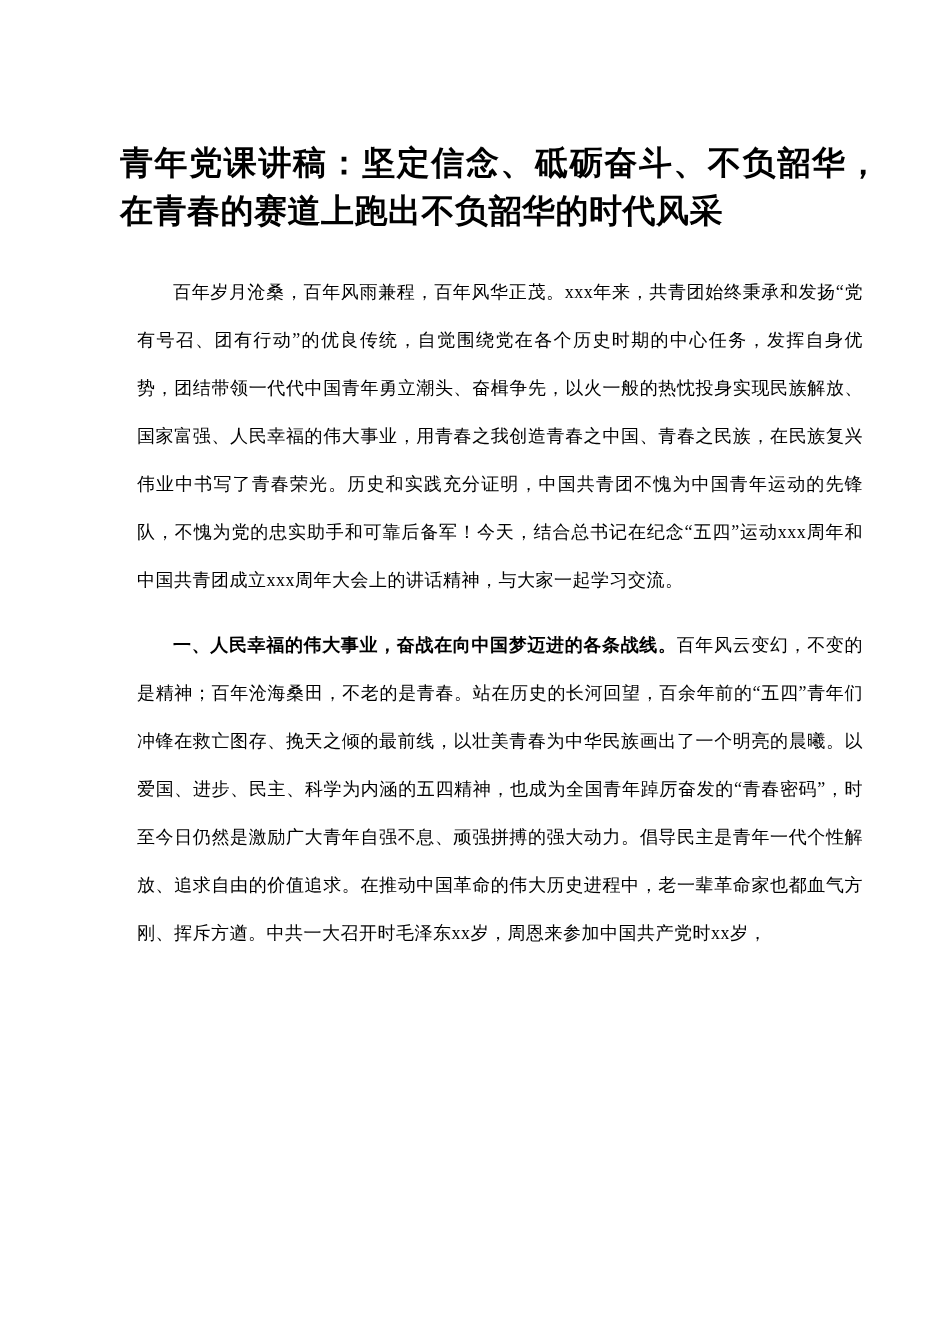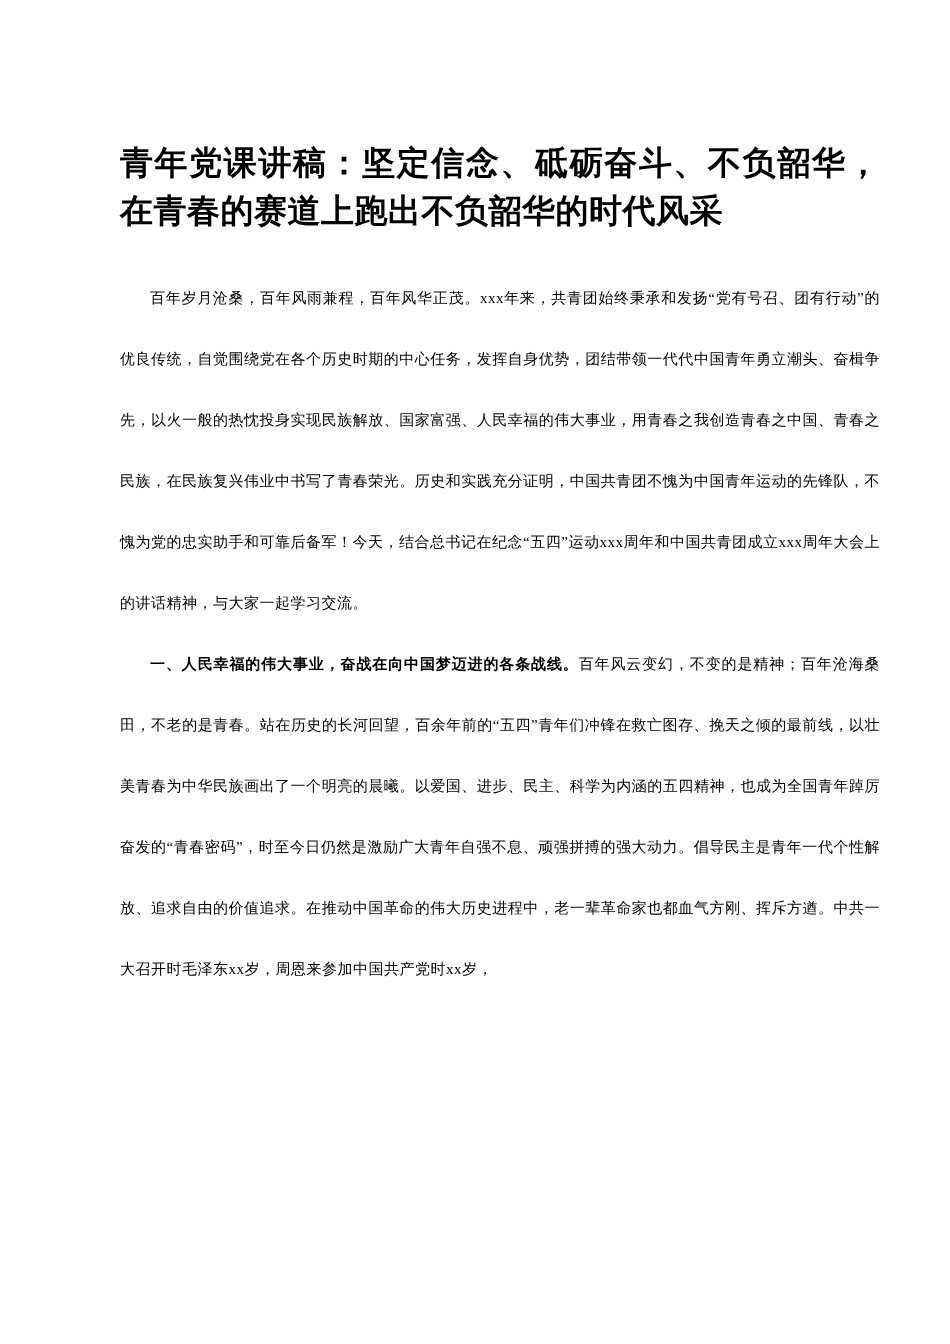--- a/index.html
+++ b/index.html
@@ -26,23 +26,23 @@
     font-size: 33px;
     line-height: 1.45;
     font-weight: bold;
     color: #000000;
     text-align: justify;
     text-justify: inter-ideograph;
     letter-spacing: 0.5px;
     font-family: "Liberation Serif", "DejaVu Serif", serif;
   }
   p.body-para {
-    margin: 0;
-    font-size: 15px;
-    line-height: 61px;
+    margin: 17px;
+    font-size: 18px;
+    line-height: 48px;
     text-indent: 2em;
     text-align: justify;
     text-justify: inter-ideograph;
     color: #000000;
     letter-spacing: 0.5px;
   }
   p.body-para .bold {
     font-weight: bold;
   }
 </style>

